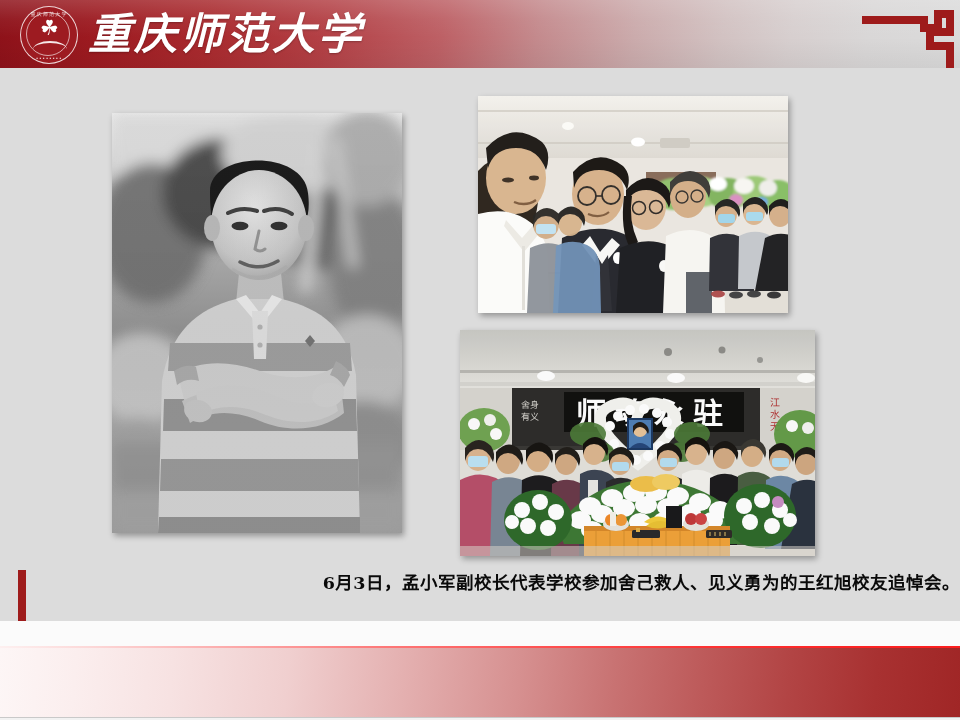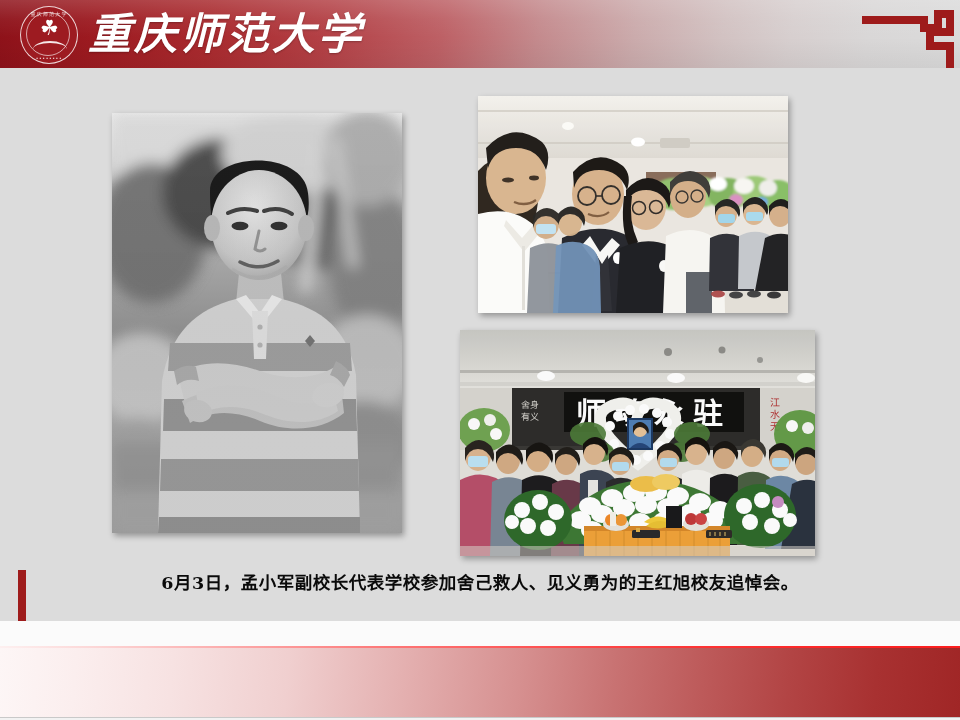--- a/index.html
+++ b/index.html
@@ -175,21 +175,21 @@
     width: 355px;
     height: 226px;
   }
 
   
   .caption {
     position: absolute;
     left: 0;
     top: 570px;
     width: 960px;
-    text-align: center;
+    text-align: right;
     font-size: 17.5px;
     font-weight: 700;
     color: #0a0a0a;
     font-family: "DejaVu Serif", "Liberation Serif", serif;
     letter-spacing: 0.5px;
     line-height: 26px;
   }
 
   
   .footer-white {

